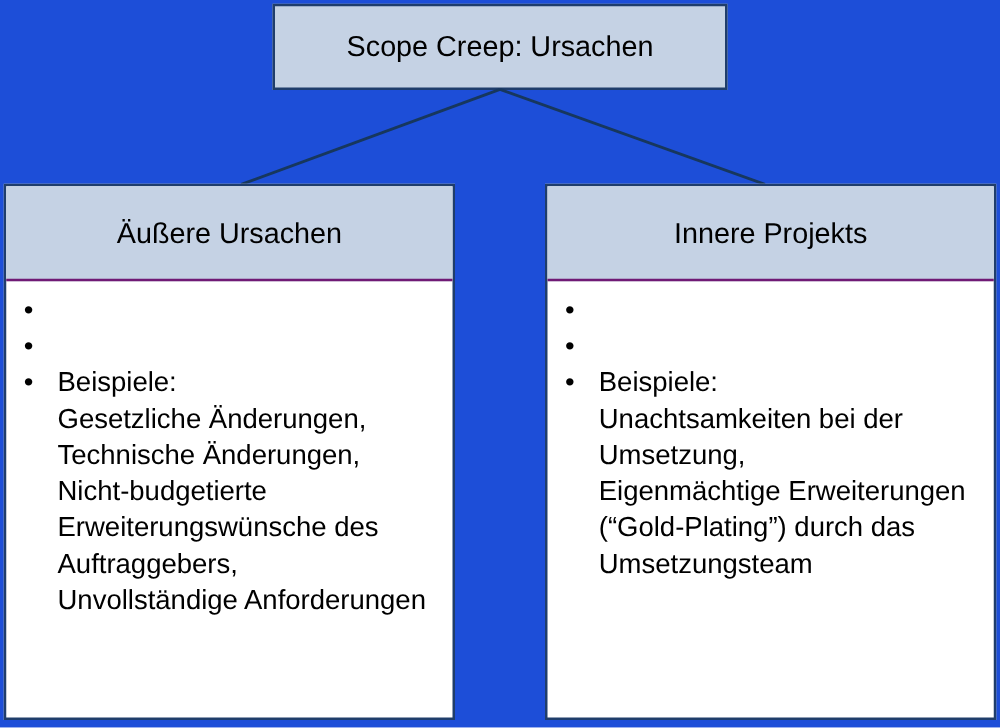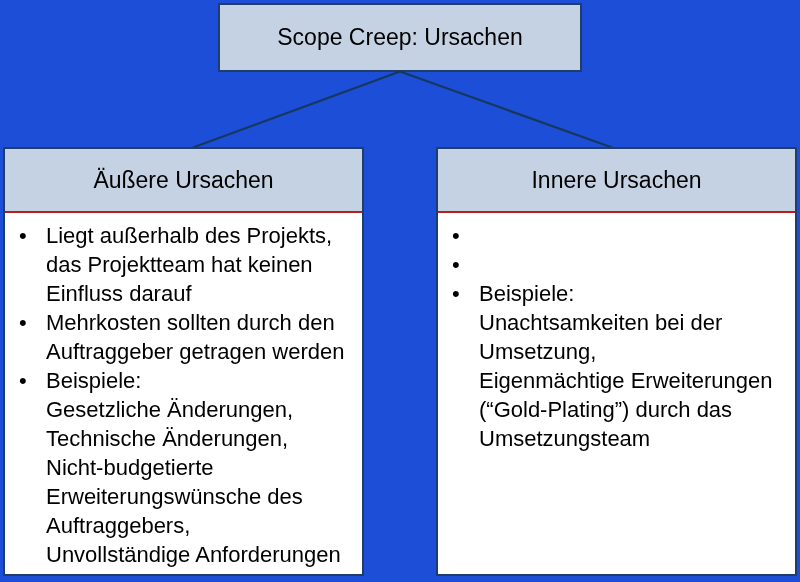--- a/index.html
+++ b/index.html
@@ -15,21 +15,21 @@
   .top-box{left:218px;top:3px;width:364px;height:69px;}
   .top-box .node-title{font-size:23px;}
   .connectors{position:absolute;left:0;top:0;width:800px;height:582px;pointer-events:none;}
   .branch{
     position:absolute;box-sizing:border-box;top:147px;width:361px;height:429px;
     border:2px solid #1f3d6b;background:#ffffff;
   }
   .branch.left{left:3px;}
   .branch.right{left:436px;}
   .branch-header{
-    box-sizing:border-box;height:64px;border-bottom:2px solid #b91c1c;
+    box-sizing:border-box;height:76px;border-bottom:2px solid #701a75;
     background:#c5d2e4;display:flex;align-items:center;justify-content:center;
     font-size:23px;
   }
   .branch-body{padding:8px 0 0 0;}
   .bullet-list{list-style:none;margin:0;padding:0;font-size:22px;line-height:29px;}
   .bullet-item{display:flex;align-items:flex-start;padding-left:12px;}
   .bullet-dot{
     flex:0 0 27px;width:27px;text-align:left;padding-left:2px;
     font-size:22px;line-height:29px;
   }
@@ -50,46 +50,41 @@
   </svg>
 
   <div class="branch left">
     <div class="branch-header">
       <span>Äußere Ursachen</span>
     </div>
     <div class="branch-body">
       <ul class="bullet-list">
         <li class="bullet-item">
           <span class="bullet-dot">•</span>
-          <span class="bullet-text">Liegt außerhalb des Projekts,
-das Projektteam hat keinen
-Einfluss darauf</span>
         </li>
         <li class="bullet-item">
           <span class="bullet-dot">•</span>
-          <span class="bullet-text">Mehrkosten sollten durch den
-Auftraggeber getragen werden</span>
         </li>
         <li class="bullet-item">
           <span class="bullet-dot">•</span>
           <span class="bullet-text">Beispiele:
 Gesetzliche Änderungen,
 Technische Änderungen,
 Nicht-budgetierte
 Erweiterungswünsche des
 Auftraggebers,
 Unvollständige Anforderungen</span>
         </li>
       </ul>
     </div>
   </div>
 
   <div class="branch right">
     <div class="branch-header">
-      <span>Innere Ursachen</span>
+      <span>Innere Projekts</span>
     </div>
     <div class="branch-body">
       <ul class="bullet-list">
         <li class="bullet-item">
           <span class="bullet-dot">•</span>
         </li>
         <li class="bullet-item">
           <span class="bullet-dot">•</span>
         </li>
         <li class="bullet-item">

